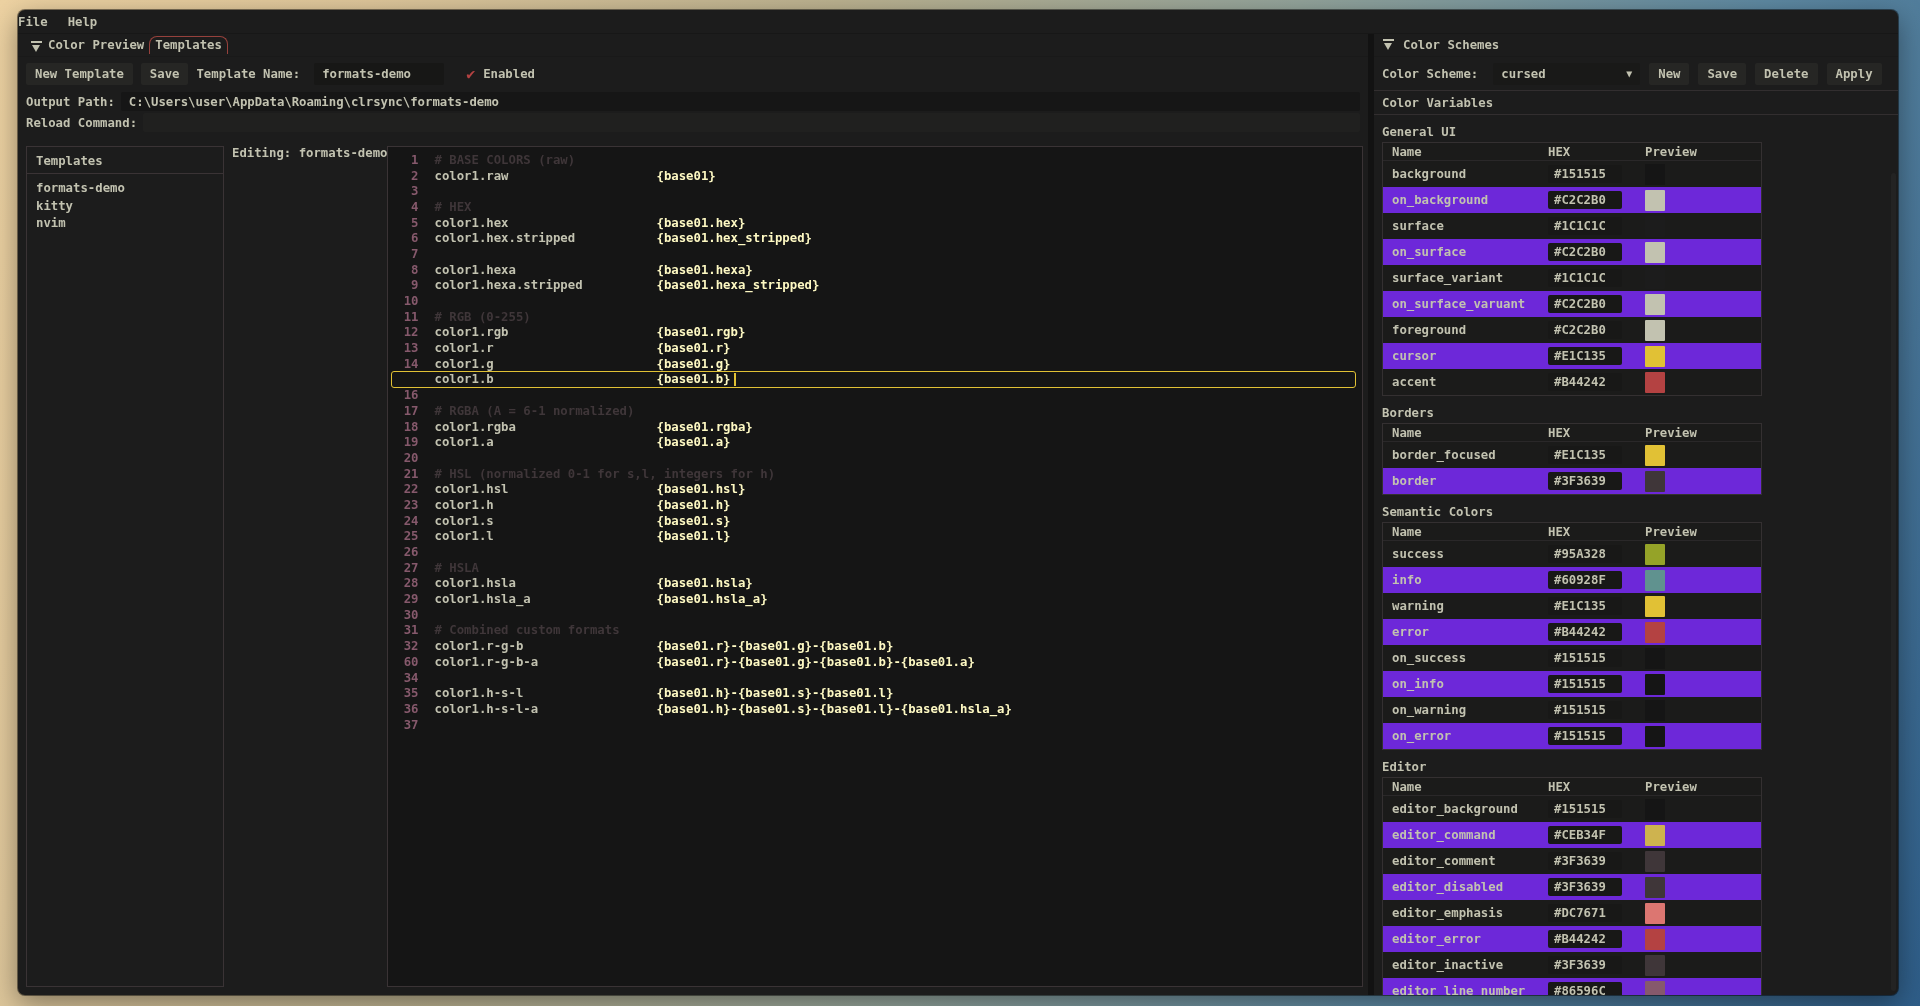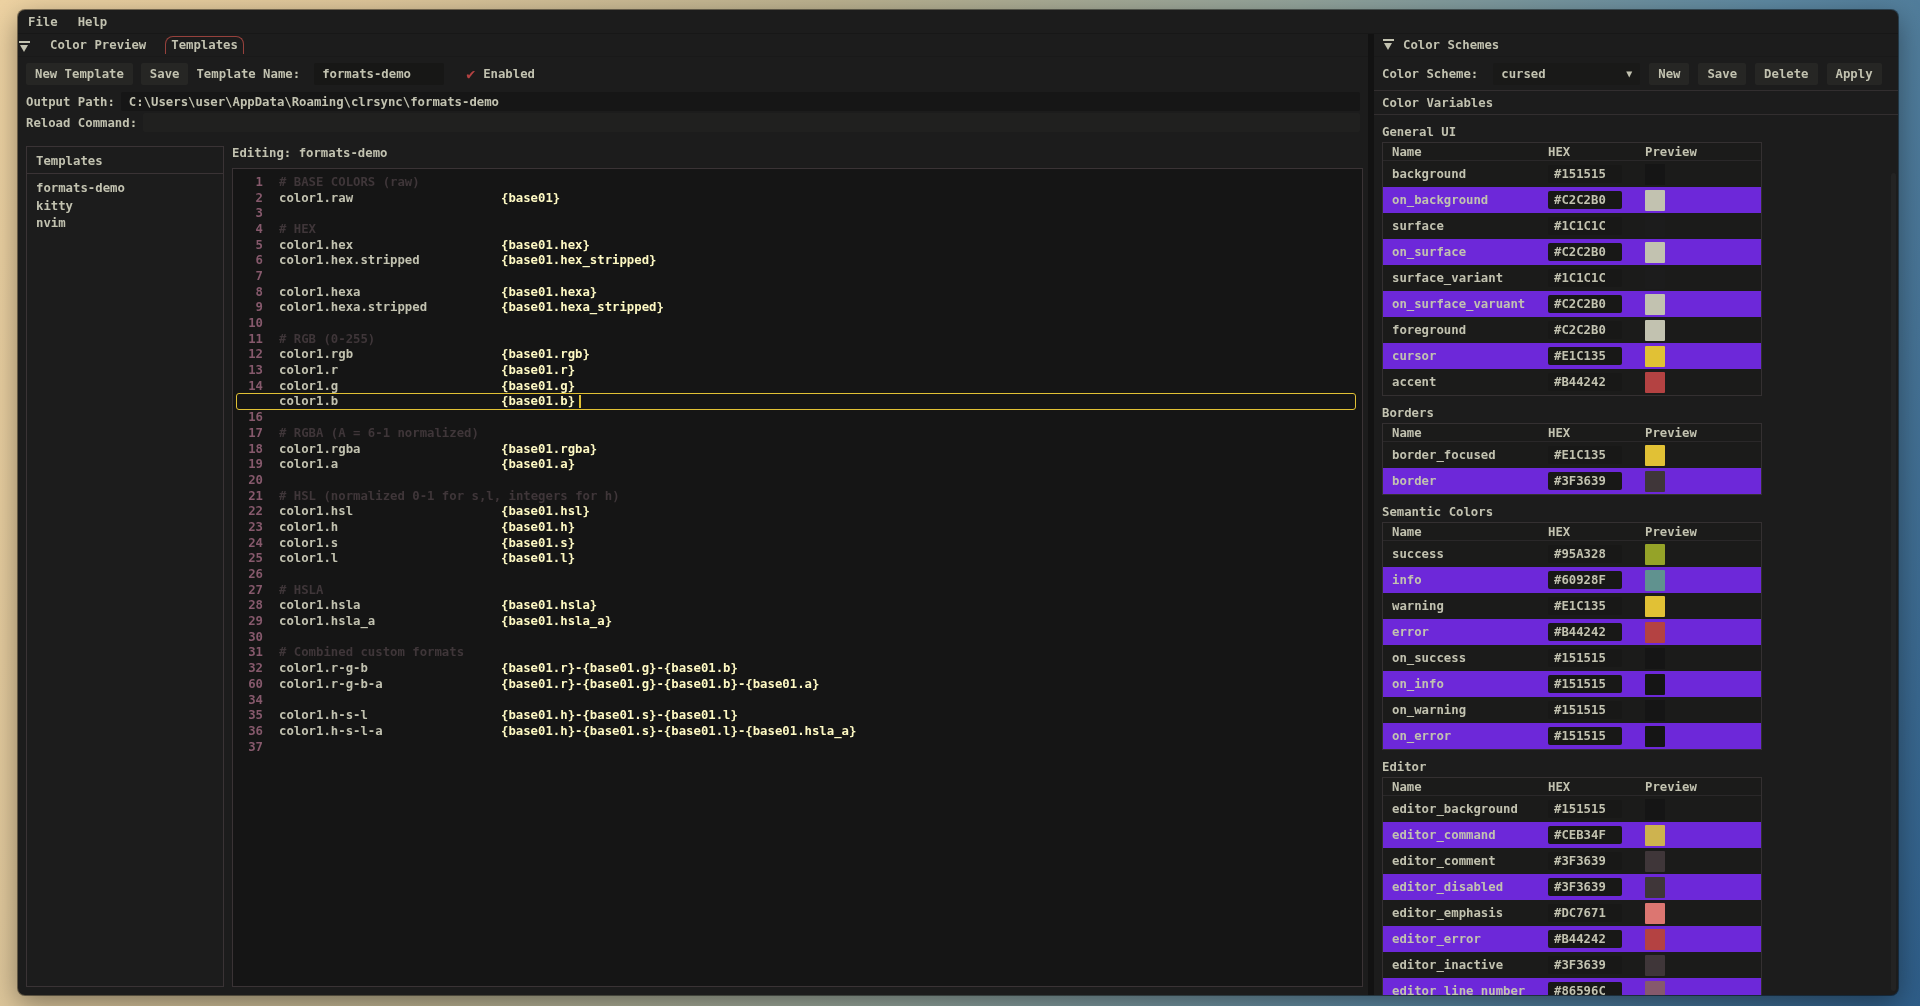--- a/index.html
+++ b/index.html
@@ -9,50 +9,50 @@
     font-size:12.3px; font-weight:600; color:#C2C2B0;
     background:linear-gradient(112deg,#EDD2A2 0%,#DFC79B 16%,#BCB290 36%,#93A49B 56%,#5E89A2 76%,#2E5D88 100%);
     position:relative;
   }
   .window {
     position:absolute; left:18px; top:10px; width:1880px; height:985px;
     background:#1C1C1C; border-radius:7px; overflow:hidden;
     display:flex; flex-direction:column;
     box-shadow:0 0 0 1px rgba(0,0,0,.45), 0 8px 28px rgba(0,0,0,.4);
   }
-  .menubar { height:24px; flex:none; display:flex; align-items:center; gap:20px; padding-left:10px; border-bottom:1px solid #171717; }
+  .menubar { height:24px; flex:none; display:flex; align-items:center; gap:20px; border-bottom:1px solid #171717; }
   .menu-item { cursor:default; }
   .main { flex:1; display:flex; min-height:0; }
   .left-col { width:1350px; flex:none; display:flex; flex-direction:column; min-height:0; }
   .v-divider { width:6px; flex:none; background:#121212; }
   .right-col { flex:1; display:flex; flex-direction:column; min-height:0; overflow:hidden;justify-content:space-between; }
 
   
-  .tab-row { height:23px; flex:none; display:flex; align-items:flex-end; gap:14px; padding:0 0 2px 0; border-bottom:1px solid #191919; }
+  .tab-row { height:23px; flex:none; display:flex; align-items:flex-end; padding:0 0 2px 12px; border-bottom:1px solid #191919; }
   .collapse-icon { width:13px; height:12px; position:relative; flex:none; margin-bottom:1px; }
   .collapse-icon::before { content:""; position:absolute; left:1px; right:1px; top:0; height:2px; background:#C2C2B0; }
   .collapse-icon::after { content:""; position:absolute; left:2px; top:4px; border-left:4.5px solid transparent; border-right:4.5px solid transparent; border-top:7px solid #C2C2B0; }
   .tab { padding:1px 5px 2px 5px; position:relative; }
   .tab.active { border:1px solid #96413C; border-bottom:none; border-radius:8px 8px 0 0; }
   .toolbar1 { height:34px; flex:none; display:flex; align-items:center; gap:8px; padding-left:8px; }
   .btn { height:22px; background:#262624; color:#C2C2B0; display:inline-flex; align-items:center; padding:0 9px; border-radius:2px; cursor:pointer; }
   .text-input { height:22px; background:#171716; display:flex; align-items:center; padding:0 8px; border-radius:2px; }
   .tname-input { width:130px; }
   .check-icon { color:#B44242; font-size:15px; margin-left:14px; }
   .toolbar2,.toolbar3 { height:21px; flex:none; display:flex; align-items:center; padding-left:8px; }
   .toolbar2 .fill,.toolbar3 .fill { flex:1; margin-right:8px; height:19px; display:flex; align-items:center; padding:0 8px; border-radius:2px; }
   .toolbar2 .fill { background:#161616; }
   .toolbar3 .fill { background:#20201F; }
   .lbl { margin-right:6px; white-space:pre; }
   .content { flex:1; display:flex; gap:8px; padding:13px 5px 8px 8px; min-height:0; }
   .sidebar { width:198px; flex:none; border:1px solid #3A3335; padding:7px 9px; background:#1C1C1C; }
   .sidebar-title { margin-bottom:5px; }
   .sidebar-sep { border:none; border-top:1px solid #3A3335; margin:0 -9px 6px -9px; }
   .tpl-item { line-height:17.5px; cursor:pointer; white-space:pre; }
-  .editor-col { flex:1; display:flex; flex-direction:column; min-height:0; }
+  .editor-col { flex:1; display:flex; flex-direction:row; min-height:0; }
   .editor-title { height:22px; flex:none; }
   .code-box { flex:1; border:1px solid #3A3335; background:#151515; position:relative; padding-top:5px; overflow:hidden; }
   .line { height:15.7px; position:relative; display:flex; align-items:center; padding-left:2px; white-space:pre; }
   .num { width:28px; flex:none; text-align:right; color:#86596C; }
   .key { margin-left:16px; color:#C2C2B0; }
   .key.comment { color:#3F3639; }
   .val { position:absolute; left:268px; color:#fef9c3; }
   .line.current::before { content:""; position:absolute; left:3px; right:6px; top:-0.5px; bottom:-0.5px; border:1px solid #E1C135; border-radius:3px; }
   .caret { position:absolute; left:346px; top:1.5px; bottom:1.5px; width:2px; background:#E1C135; }
 

